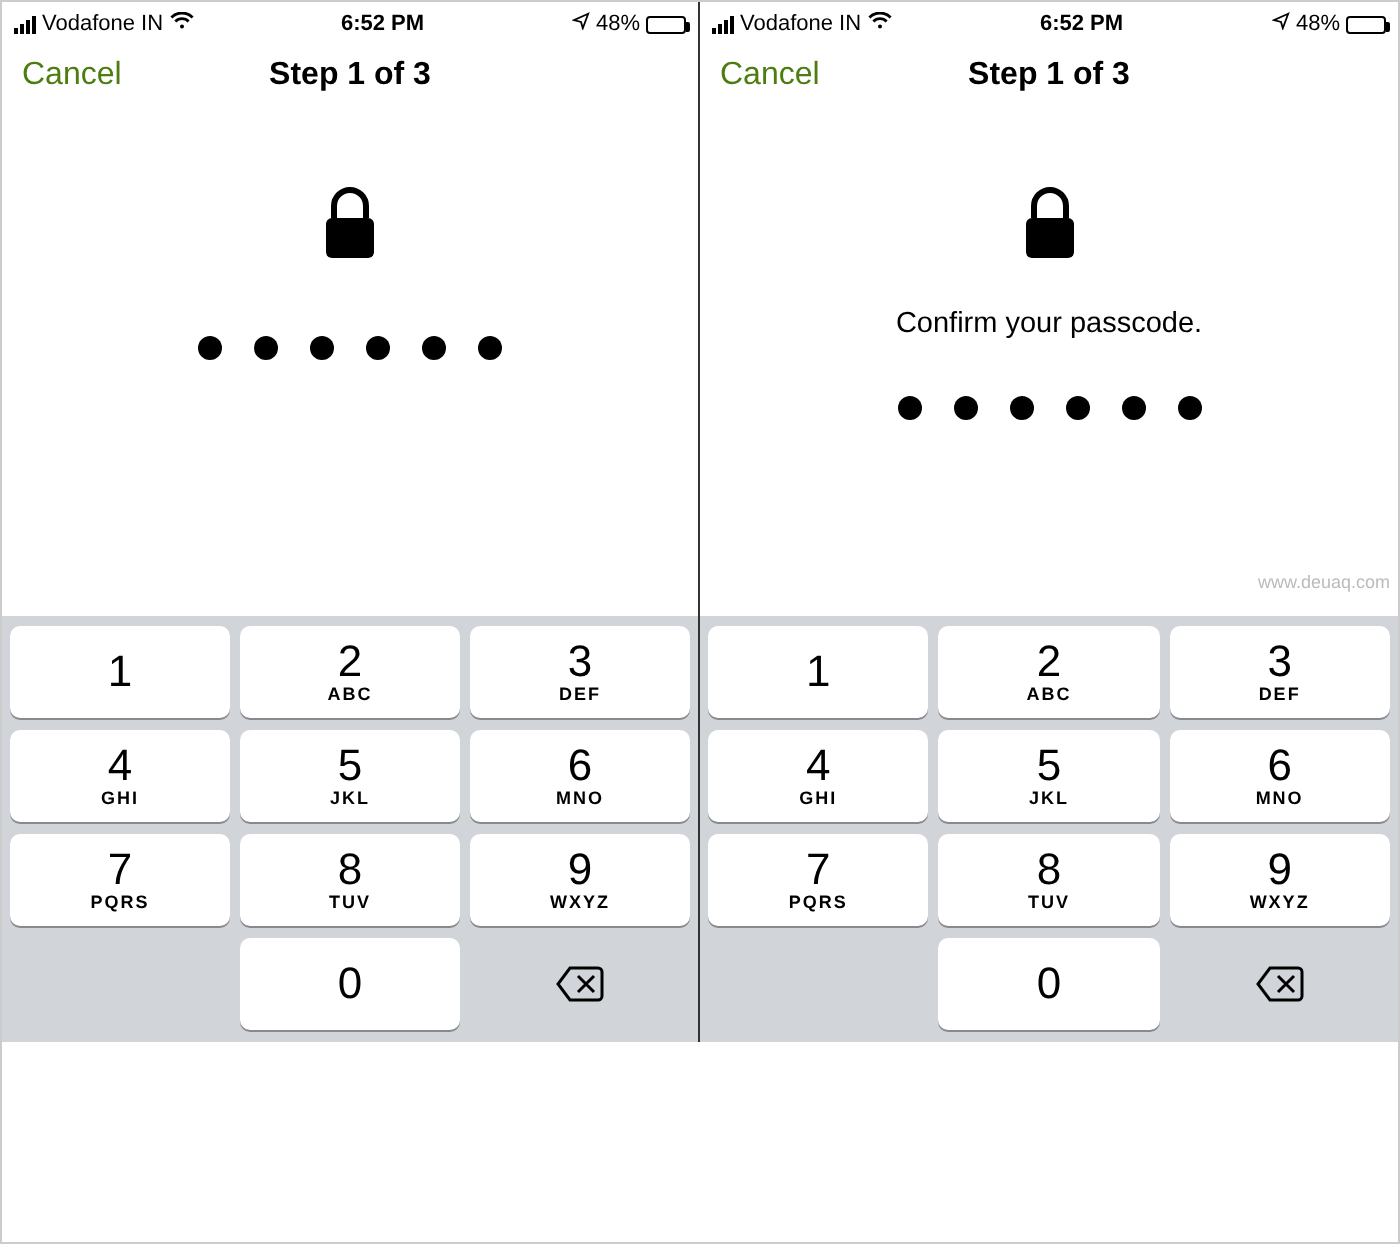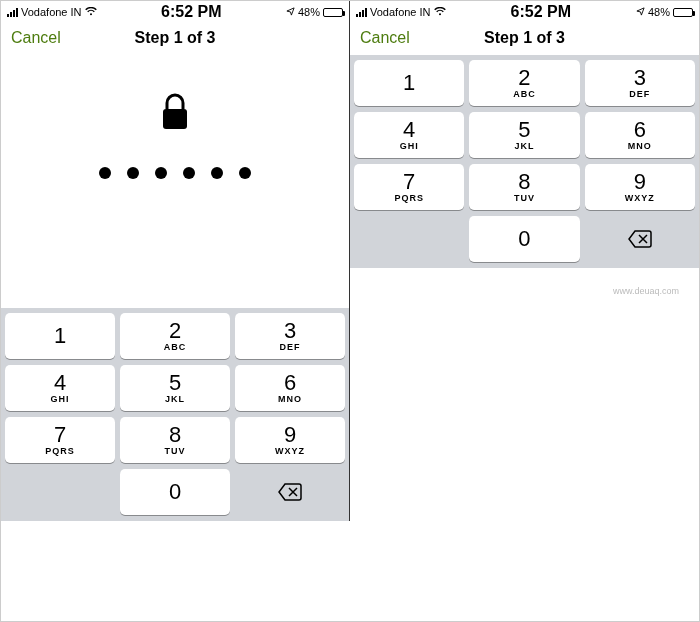--- a/index.html
+++ b/index.html
@@ -28,21 +28,21 @@
     .status-bar {
       display: flex;
       align-items: center;
       justify-content: space-between;
       padding: 4px 6px 2px 6px;
       font-size: 11px;
       font-weight: 500;
       height: 20px;
     }
     .status-left, .status-right { display: flex; align-items: center; gap: 3px; }
-    .status-center { font-weight: 600; font-size: 16px; }
+    .status-center { font-weight: 600; font-size: 11px; }
     .signal-bars { display: flex; align-items: flex-end; gap: 1px; }
     .signal-bars span { width: 2px; background:#000; display:inline-block; }
     .signal-bars span:nth-child(1){height:3px;}
     .signal-bars span:nth-child(2){height:5px;}
     .signal-bars span:nth-child(3){height:7px;}
     .signal-bars span:nth-child(4){height:9px;}
     .wifi { font-size: 10px; }
     .battery { width: 20px; height: 9px; border:1px solid #000; border-radius:2px; position:relative; }
     .battery::after { content:""; position:absolute; right:-3px; top:2px; width:2px; height:5px; background:#000; border-radius:0 1px 1px 0;}
     .battery-fill { height:100%; width:48%; background:#000; }
@@ -113,21 +113,21 @@
     .key-zero { flex:1; }
     .key-del {
       flex:1;
       display:flex;
       align-items:center;
       justify-content:center;
     }
     .key-del svg { width:26px; height:20px; }
     .watermark {
       position:absolute;
-      right:20px;
+      right:4px;
       bottom:225px;
       font-size:9px;
       color:#bbb;
       writing-mode: horizontal-tb;
       margin-top: 21px;
     }
   </style>
 </head>
 <body>
 
@@ -262,20 +262,37 @@
             </svg>
         </span>
         <span>48%</span>
         <span class="battery"><span class="battery-fill"></span></span>
       </div>
     </div>
     <div class="nav-bar">
       <span class="cancel">Cancel</span>
       <span class="title">Step 1 of 3</span>
     </div>
+    <div class="content">
+      <div class="lock-icon">
+        <svg viewBox="0 0 34 44">
+            <path d="M9 18V12a8 8 0 1116 0v6" fill="none" stroke="#000" stroke-width="3"></path>
+            <rect x="5" y="18" width="24" height="20" rx="3" fill="#000"></rect>
+          </svg>
+      </div>
+      <div class="instruction">Confirm your passcode.</div>
+      <div class="dots">
+        <span class="dot"></span>
+        <span class="dot"></span>
+        <span class="dot"></span>
+        <span class="dot"></span>
+        <span class="dot"></span>
+        <span class="dot"></span>
+      </div>
+    </div>
     <div class="keypad">
       <div class="key-row">
         <div class="key">
             <span class="num">1</span>
             <span class="let"></span>
           </div>
         <div class="key">
             <span class="num">2</span>
             <span class="let">ABC</span>
           </div>

